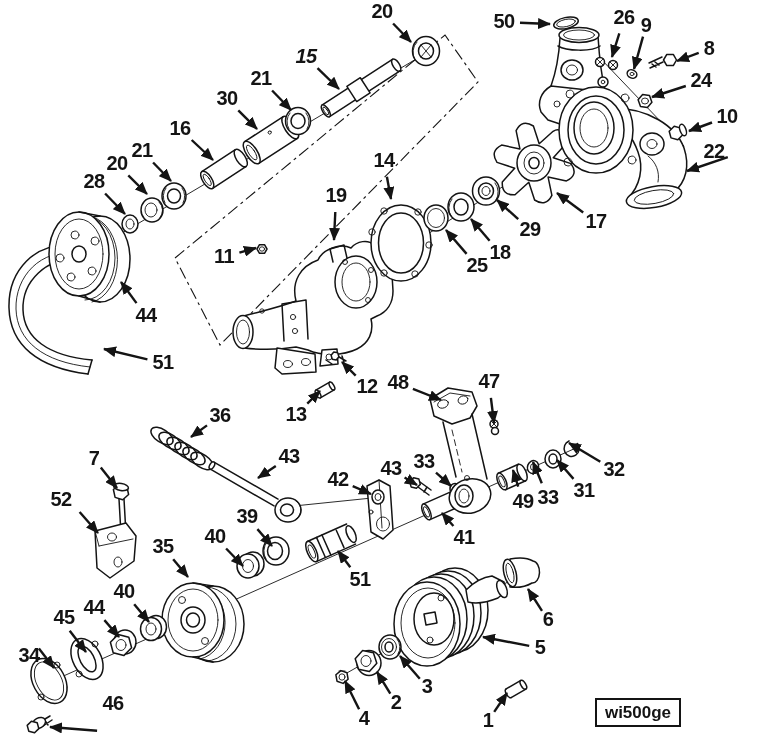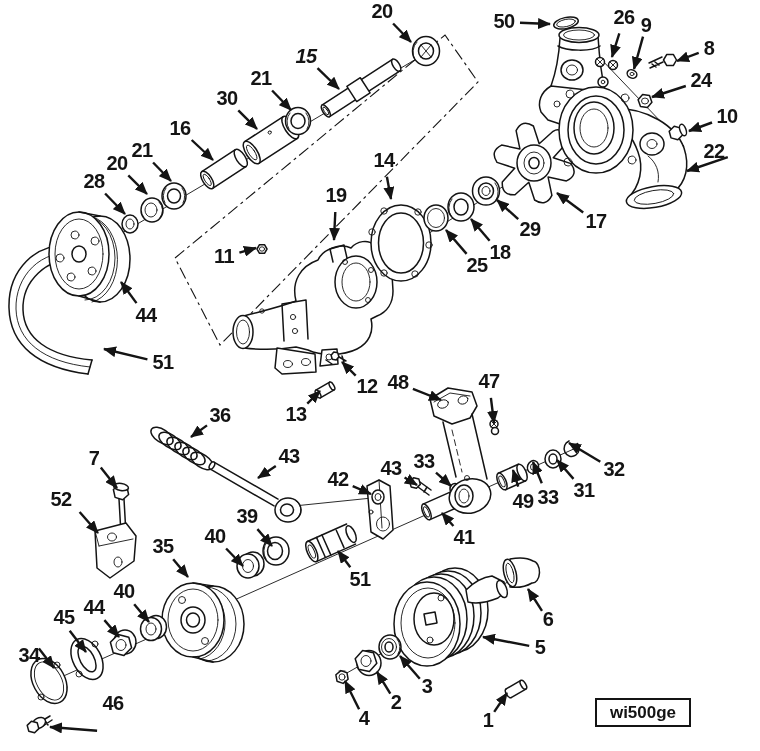--- a/index.html
+++ b/index.html
@@ -7,21 +7,21 @@
   .stage{position:absolute;inset:0}
   #art,#arrows{position:absolute;left:0;top:0}
   
   .ln{fill:none;stroke:#141414;stroke-width:1.5;stroke-linecap:round;stroke-linejoin:round}
   .fw{fill:#ffffff;stroke:#141414;stroke-width:1.5;stroke-linejoin:round}
   .th{fill:none;stroke:#141414;stroke-width:0.9;stroke-linecap:round}
   .dd{fill:none;stroke:#141414;stroke-width:1.1;stroke-dasharray:12 4 3 4}
   #arrows line{stroke:#141414;stroke-width:2.4}
   #arrows .ah{fill:#141414}
   #callouts .callout{position:absolute;transform:translate(-50%,-54%);font-weight:bold;font-size:20px;color:#141414;letter-spacing:-0.5px;white-space:nowrap}
-  .figcode{position:absolute;left:595px;top:698px;width:96px;height:29px;border:2px solid #141414;box-sizing:border-box;display:flex;align-items:center;justify-content:center;font-size:17px;font-weight:bold;color:#141414;background:#fff}
+  .figcode{position:absolute;left:595px;top:698px;width:86px;height:29px;border:2px solid #141414;box-sizing:border-box;display:flex;align-items:center;justify-content:center;font-size:17px;font-weight:bold;color:#141414;background:#fff}
 </style>
 </head>
 <body>
 
 <div class="stage">
 
 <svg id="art" width="760" height="751" viewBox="0 0 760 751" xmlns="http://www.w3.org/2000/svg">
 
   <g>
     <path class="th" d="M 90,252 L 428,52"></path>

